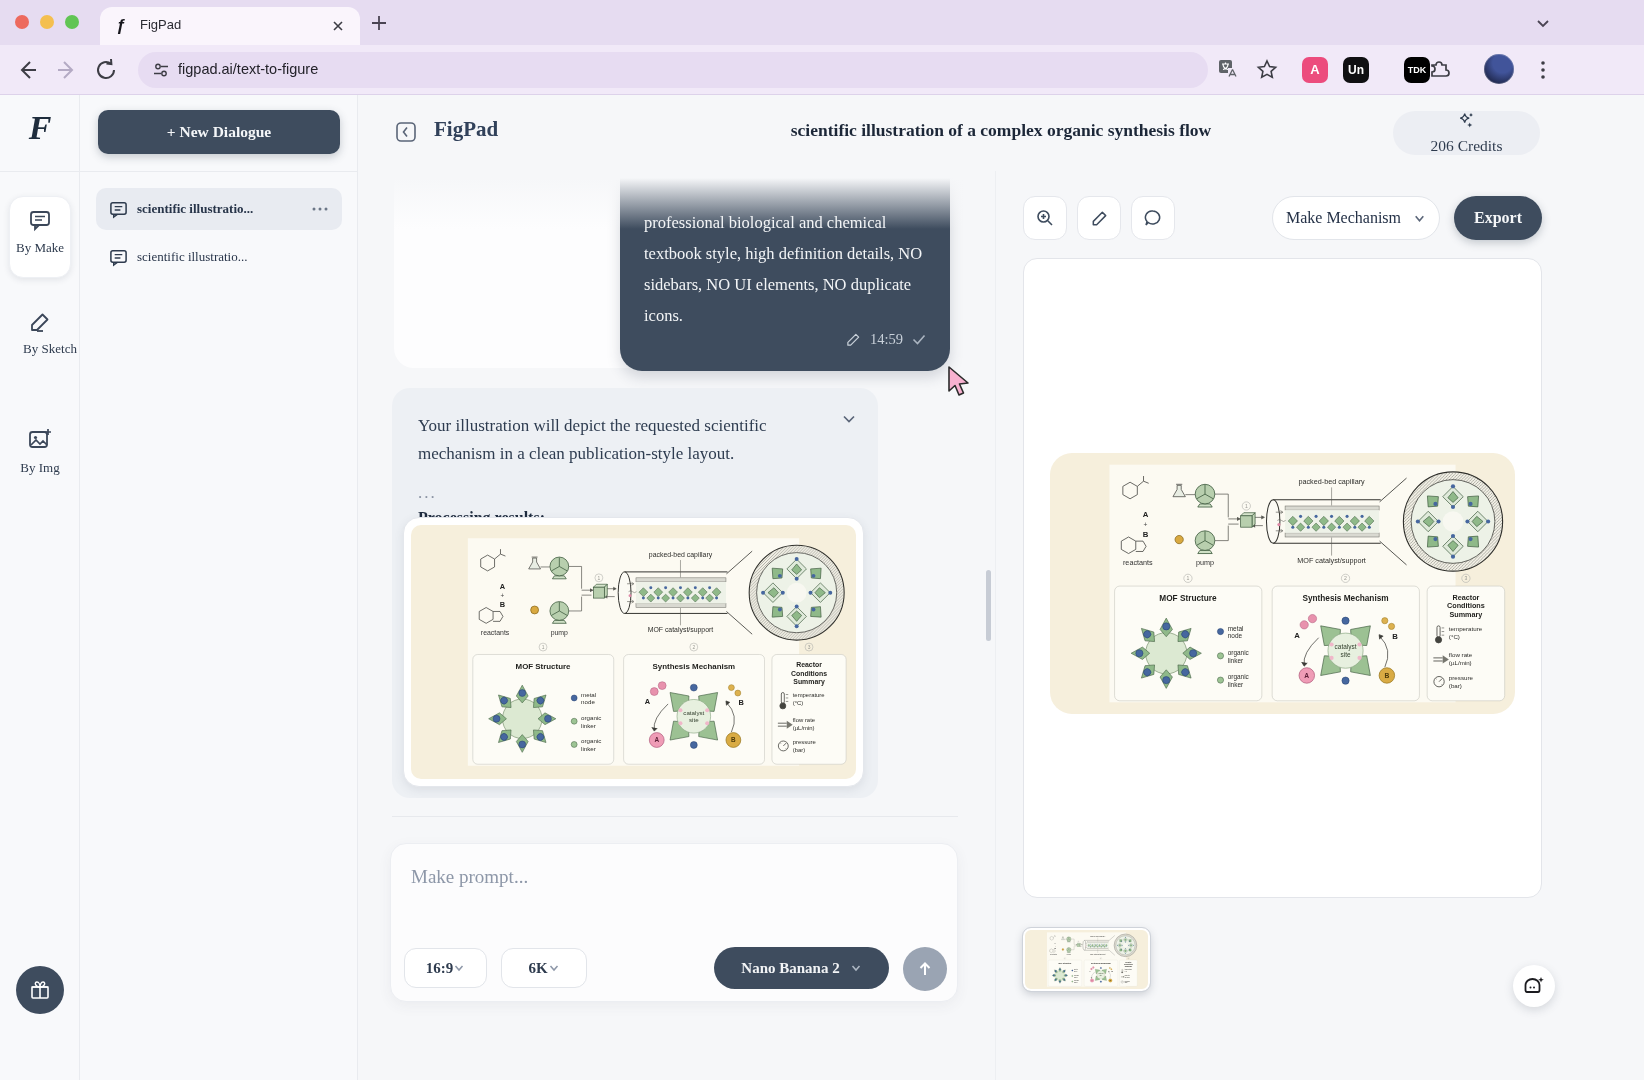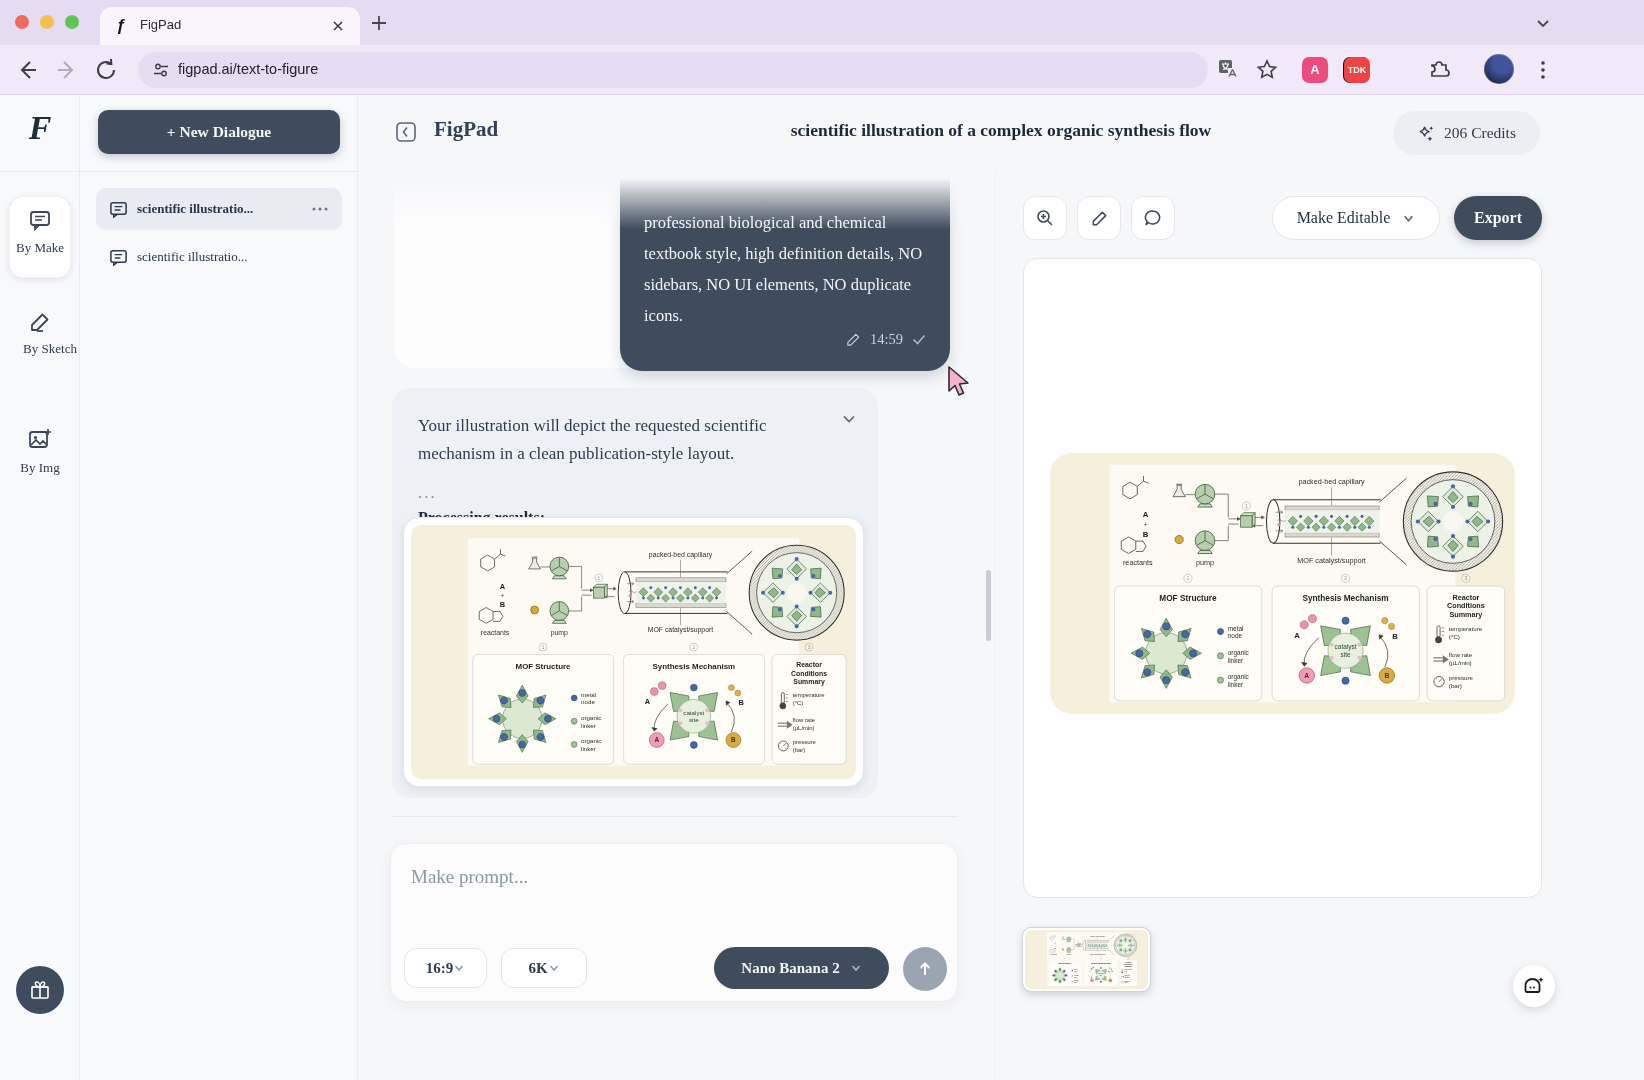--- a/index.html
+++ b/index.html
@@ -30,21 +30,21 @@
   .gift-btn { left:16px; top:871px; width:48px; height:48px; border-radius:50%; background:#3e4c5e; display:flex; align-items:center; justify-content:center; }
   .newdlg { left:18px; top:15px; width:242px; height:44px; background:#3e4c5e; color:#f4f6f8; border-radius:10px; font-size:15.5px; font-weight:bold; text-align:center; line-height:44px; box-shadow:0 3px 8px rgba(45,58,75,.25); }
   .dlgitem { left:16px; width:246px; height:42px; border-radius:10px; display:flex; align-items:center; gap:9px; padding:0 13px; }
   .dlgitem.active { background:#e8ebf1; }
   .dlgtitle { font-size:13px; color:#28354a; white-space:nowrap; overflow:hidden; flex:1; }
 
   
   .mainhdr { left:358px; top:95px; width:1286px; height:76px; }
   .brand { left:76px; top:22px; font-size:21px; font-weight:bold; color:#31415a; }
   .doctitle { left:143px; top:25px; width:1000px; text-align:center; font-size:17.5px; font-weight:bold; color:#1c2738; }
-  .credits { left:1035px; top:16px; width:147px; height:44px; background:#eceef3; border-radius:22px; display:flex; align-items:center; justify-content:center; gap:8px; font-size:15.5px; color:#2e3b4e; }
+  .credits { left:1035px; top:16px; width:147px; height:44px; background:#eceef3; border-radius:22px; display:flex; align-items:center; justify-content:center; gap:8px; font-size:15.5px; color:#2e3b4e;flex-direction:column; }
 
   
   .chat { left:358px; top:171px; width:637px; height:909px; overflow:hidden; }
   .ghostcard { left:36px; top:-20px; width:271px; height:217px; background:#fdfdfe; border-radius:0 0 20px 20px; }
   .ububble { left:262px; top:-30px; width:330px; height:230px; background:#3e4c5e; border-radius:8px 8px 22px 22px; color:#f3f5f7; padding:66px 24px 0 24px; font-size:16.5px; line-height:31px; box-shadow:0 6px 14px rgba(45,58,75,.18); }
   .umeta { position:absolute; right:24px; bottom:16px; display:flex; align-items:center; gap:9px; font-size:14.5px; color:#c9d1da; font-family:"Liberation Serif",serif; }
   .chatfade { left:0; top:0; width:637px; height:58px; background:linear-gradient(#f6f7f9 12%, rgba(246,247,249,0)); }
   .acard { left:34px; top:217px; width:486px; height:410px; background:#edf0f4; border-radius:18px; padding:24px 26px; }
   .asummary { font-size:17px; line-height:1.62; color:#2e3c50; width:418px; }
   .adots { margin-top:16px; color:#8b94a3; font-size:17px; letter-spacing:2px; }
@@ -374,21 +374,21 @@
         <rect x="3" y="3" width="13" height="13" rx="2" fill="#5f6368"></rect>
         <path d="M6 7 h7 M9.5 5.5 v2 M7 7 c0 3 2 5 5 5.5 M12 7 c0 3 -2 5 -5 5.5" stroke="#fff" stroke-width="1.2" fill="none"></path>
         <path d="M12 11 h9 v9 h-9 z" fill="#f1e9f8"></path>
         <path d="M16.5 12.5 l-3.5 7 M16.5 12.5 l3.5 7 M14.2 17.5 h4.6" stroke="#5f6368" stroke-width="1.3" fill="none"></path>
       </svg>
     <svg class="ab navic" style="left:1254px" viewBox="0 0 26 26">
         <path d="M13 4 l2.6 5.6 6 .7 -4.5 4.1 1.2 5.9 -5.3 -3 -5.3 3 1.2 -5.9 -4.5 -4.1 6 -.7 z" stroke="#3d3d45" stroke-width="1.6" fill="none"></path>
       </svg>
     <div class="ab extsq sans" style="left:1302px;background:#ec4c7d;font-size:13px;line-height:26px"><span>A</span></div>
     <div class="ab extsq sans" style="left:1343px;background:#101012;font-size:12px;line-height:26px"><span>Un</span></div>
-    <div class="ab extsq sans" style="left:1344px;background:#ef4444;font-size:9px;line-height:26px"><span>TDK</span></div>
+    <div class="ab extsq sans" style="left:1404px;background:#000000;font-size:9px;line-height:26px"><span>TDK</span></div>
     <svg class="ab navic" style="left:1426px" viewBox="0 0 26 26">
         <path d="M5 10 h4 a3 3 0 1 1 6 0 h4 v5 a3 3 0 1 1 0 6 v0 h-14 v-4 a3 3 0 1 0 0 -6 z" stroke="#3d3d45" stroke-width="1.7" fill="none" transform="translate(1,-2)"></path>
       </svg>
     <div class="ab" style="left:1484px;top:9px;width:30px;height:30px;border-radius:50%;background:radial-gradient(circle at 62% 30%, #41549a 0 35%, #222b52 75%);box-shadow:inset 0 0 0 1px rgba(255,255,255,.2)"></div>
     <svg class="ab navic" style="left:1530px" viewBox="0 0 26 26">
         <circle cx="13" cy="6" r="1.8" fill="#3d3d45"></circle>
         <circle cx="13" cy="13" r="1.8" fill="#3d3d45"></circle>
         <circle cx="13" cy="20" r="1.8" fill="#3d3d45"></circle>
       </svg>
   </div>
@@ -549,21 +549,21 @@
       <svg width="19" height="19" viewBox="0 0 20 20">
           <path d="M13 3.5 l3.5 3.5 L7 16.5 H3.5 v-3.5 z" stroke="#3e4c5e" stroke-width="1.6" fill="none" stroke-linejoin="round"></path>
         </svg>
     </div>
     <div class="ab toolbtn" style="left:135px">
       <svg width="20" height="20" viewBox="0 0 20 20">
           <path d="M10 3 a7 6.5 0 1 1 -4.8 11.5 L3 17 l1 -3.4 A6.5 6.5 0 0 1 10 3 z" stroke="#3e4c5e" stroke-width="1.5" fill="none"></path>
         </svg>
     </div>
     <div class="ab editable">
-      <span>Make Editable</span>
+      <span>Make Mechanism</span>
       <svg width="13" height="13" viewBox="0 0 12 12">
           <path d="M2.5 4 L6 8 L9.5 4" stroke="#5a6578" stroke-width="1.5" fill="none"></path>
         </svg>
     </div>
     <div class="ab exportbtn">Export</div>
 
     <div class="ab canvascard">
       <div class="previewillo">
         <svg class="illosvg" viewBox="0 0 900 500" preserveAspectRatio="xMidYMid meet">
             <use href="#figsym"></use>

